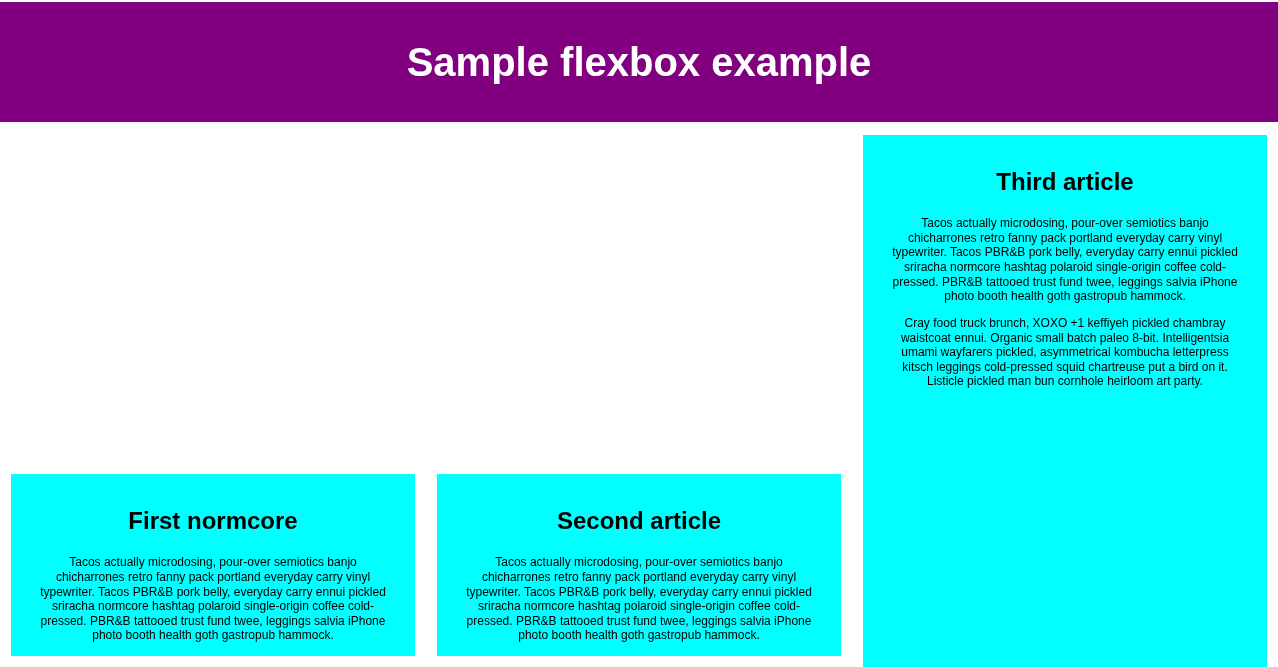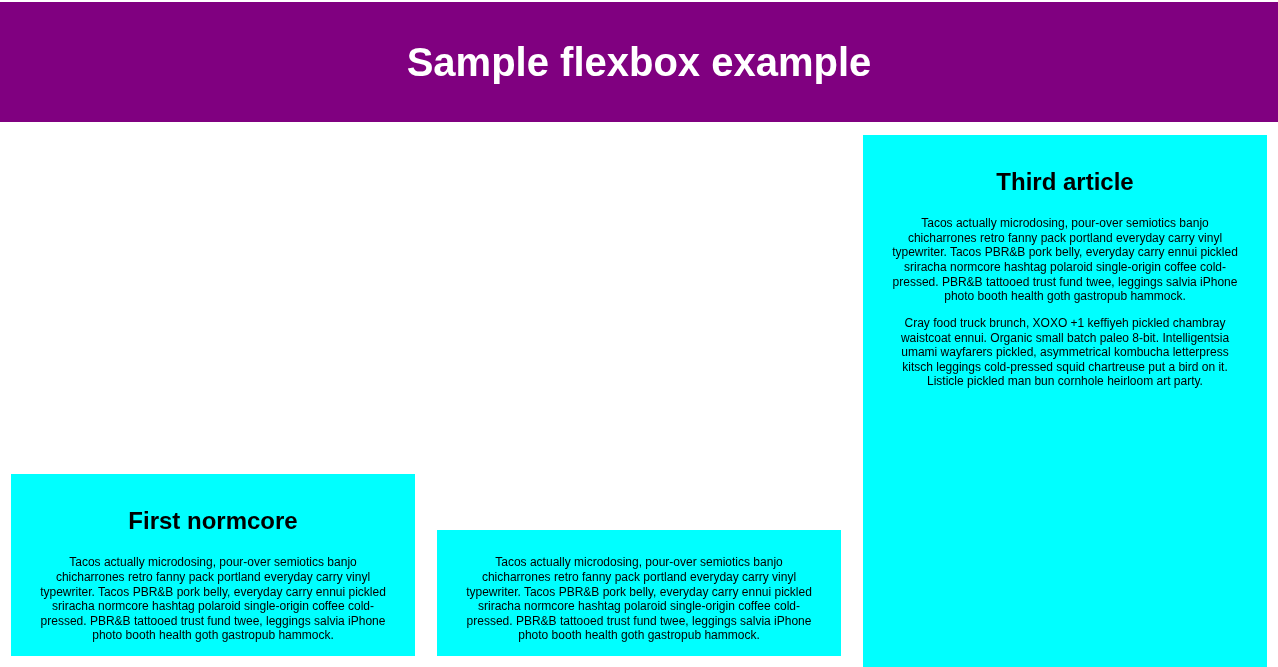--- a/index.html
+++ b/index.html
@@ -96,20 +96,21 @@
   </header>
 
   <section class="articles">
 
     <article class="article-card">
       <h2>First normcore</h2>
       <p>Tacos actually microdosing, pour-over semiotics banjo chicharrones retro fanny pack portland everyday carry vinyl typewriter. Tacos PBR&amp;B pork belly, everyday carry ennui pickled sriracha normcore hashtag polaroid single-origin coffee cold-pressed. PBR&amp;B tattooed trust fund twee, leggings salvia iPhone photo booth health goth gastropub hammock.</p>
     </article>
 
     <article class="article-card">
+      <h2>Second article</h2>
       <p>Tacos actually microdosing, pour-over semiotics banjo chicharrones retro fanny pack portland everyday carry vinyl typewriter. Tacos PBR&amp;B pork belly, everyday carry ennui pickled sriracha normcore hashtag polaroid single-origin coffee cold-pressed. PBR&amp;B tattooed trust fund twee, leggings salvia iPhone photo booth health goth gastropub hammock.</p>
     </article>
 
     <article class="article-card tall">
       <h2>Third article</h2>
       <p>Tacos actually microdosing, pour-over semiotics banjo chicharrones retro fanny pack portland everyday carry vinyl typewriter. Tacos PBR&amp;B pork belly, everyday carry ennui pickled sriracha normcore hashtag polaroid single-origin coffee cold-pressed. PBR&amp;B tattooed trust fund twee, leggings salvia iPhone photo booth health goth gastropub hammock.</p>
       <p>Cray food truck brunch, XOXO +1 keffiyeh pickled chambray waistcoat ennui. Organic small batch paleo 8-bit. Intelligentsia umami wayfarers pickled, asymmetrical kombucha letterpress kitsch leggings cold-pressed squid chartreuse put a bird on it. Listicle pickled man bun cornhole heirloom art party.</p>
     </article>
 
   </section>

